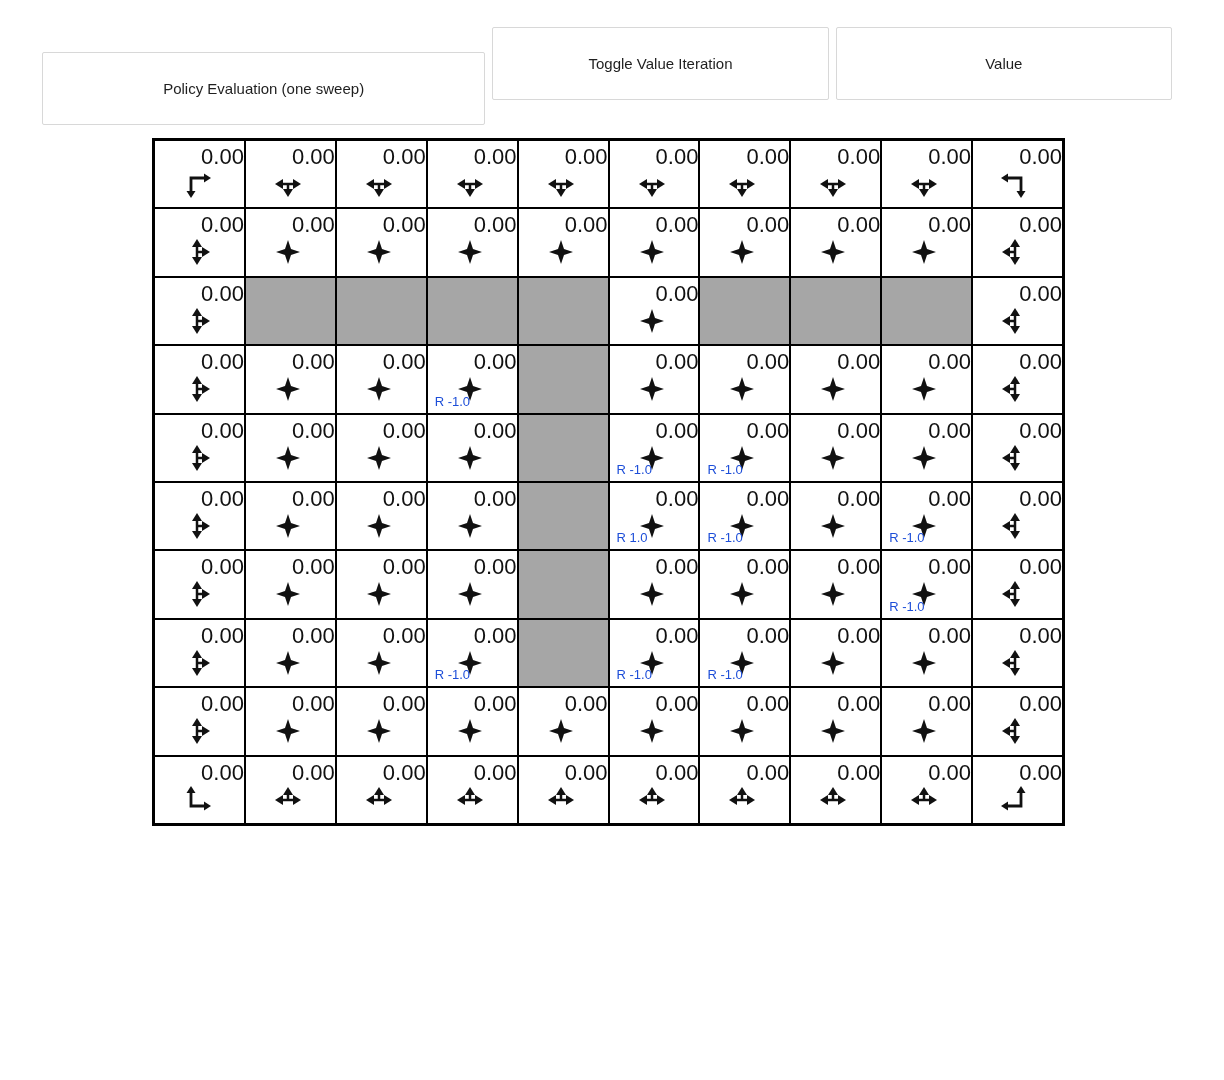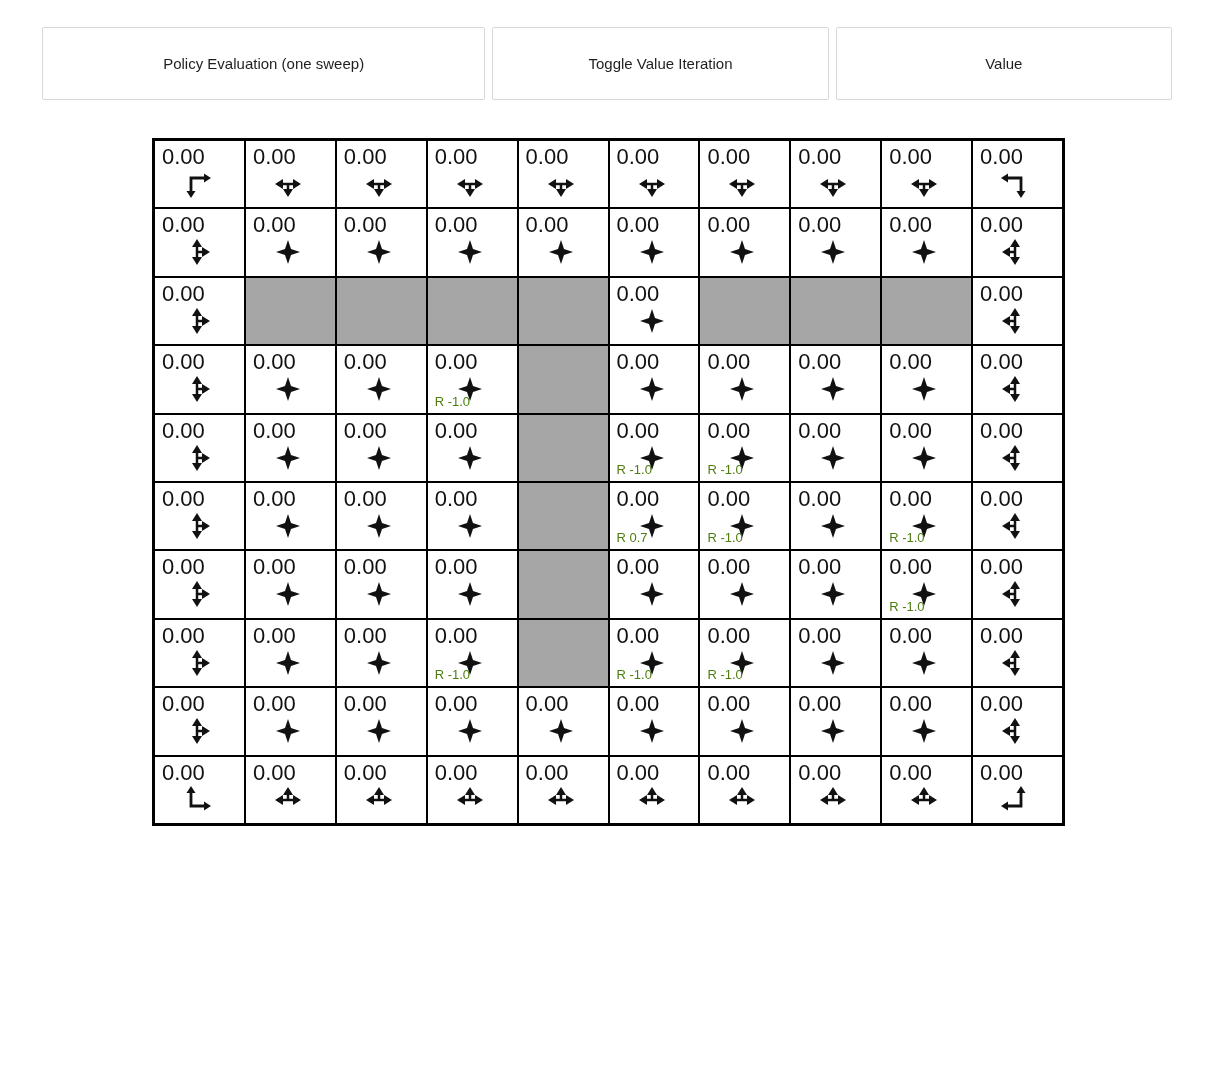--- a/index.html
+++ b/index.html
@@ -4,33 +4,33 @@
 <style>
   html,body{margin:0;padding:0;background:#ffffff;}
   body{width:1224px;height:1080px;position:relative;overflow:hidden;
        font-family:"Liberation Sans",sans-serif;}
 
   
   .toolbar{position:absolute;left:42px;top:27px;width:1130px;display:flex;gap:7px;}
   .tb-btn{flex:1;height:73px;background:#ffffff;border:1px solid #d8d8d8;border-radius:2px;
           font-family:"Liberation Sans",sans-serif;font-size:15px;color:#1f1f1f;
           cursor:pointer;padding:0;}
-  .tb-btn:first-child{flex:1.32;}
+  .tb-btn:first-child{flex:1.32;margin-top:25px;}
 
   
   .grid{position:absolute;left:152px;top:138px;width:913px;height:688px;
         display:grid;grid-template-columns:repeat(10,1fr);grid-template-rows:repeat(10,1fr);
-        border:2px solid #000;box-sizing:border-box;background:#fff;}
+        border:2px solid #000;box-sizing:border-box;background:#fff;text-align:right;}
   .cell{border:1px solid #000;box-sizing:border-box;position:relative;
         background:#ffffff;padding:4px 0 0 7px;overflow:hidden;}
   .cell.wall{background:var(--wall-color,#a6a6a6);}
   .cell-value{font-size:22px;line-height:1.05;color:#111;}
   .cell-icon{display:block;margin:2px 0 0 21px;width:28px;height:28px;}
   .cell-icon svg{display:block;}
-  .cell-reward{position:absolute;left:7px;bottom:4px;font-size:13px;color:#4d7c0f;}
+  .cell-reward{position:absolute;left:7px;bottom:4px;font-size:13px;color:#1d4ed8;}
 </style>
 </head>
 <body>
 
 <div class="toolbar" id="toolbar">
     <button class="tb-btn">Policy Evaluation (one sweep)</button>
     <button class="tb-btn">Toggle Value Iteration</button>
     <button class="tb-btn">Value</button>
   </div>
 <div class="grid" id="grid">
@@ -538,21 +538,21 @@
 
   </div>
     <div class="cell wall"></div>
     <div class="cell">
     <div class="cell-value">0.00</div>
     <span class="cell-icon">
         <svg viewBox="-14 -14 28 28" width="28" height="28">
           <polygon points="0,-12 3,-3 12,0 3,3 0,12 -3,3 -12,0 -3,-3" fill="#111111"></polygon>
         </svg>
       </span>
-    <div class="cell-reward">R 0.7</div>
+    <div class="cell-reward">R 1.0</div>
   </div>
     <div class="cell">
     <div class="cell-value">0.00</div>
     <span class="cell-icon">
         <svg viewBox="-14 -14 28 28" width="28" height="28">
           <polygon points="0,-12 3,-3 12,0 3,3 0,12 -3,3 -12,0 -3,-3" fill="#111111"></polygon>
         </svg>
       </span>
     <div class="cell-reward">R -1.0</div>
   </div>

